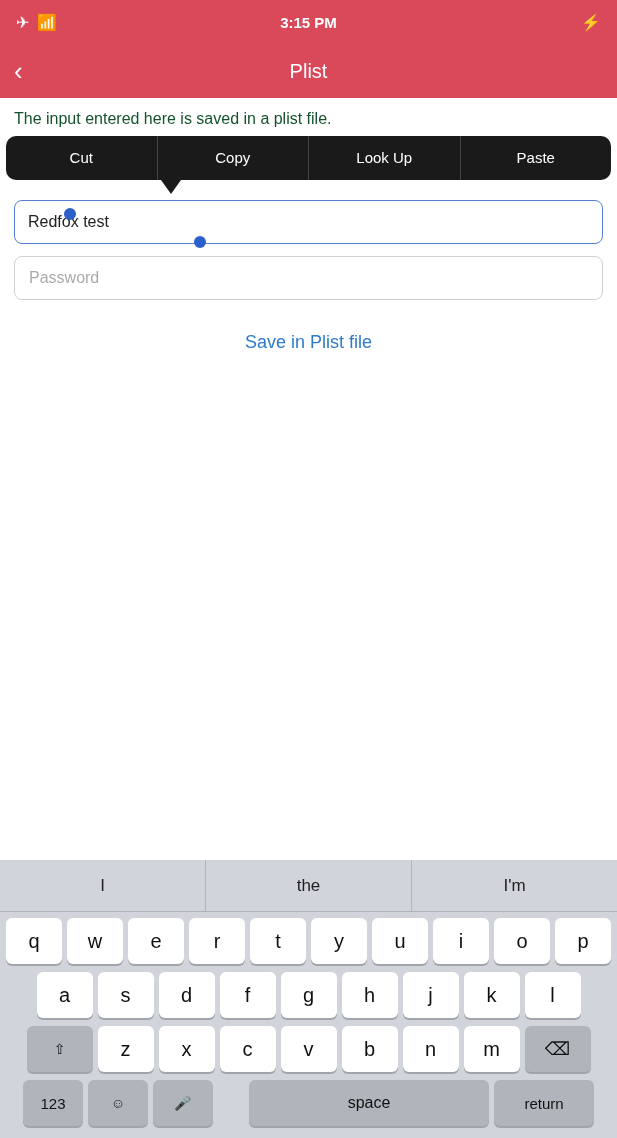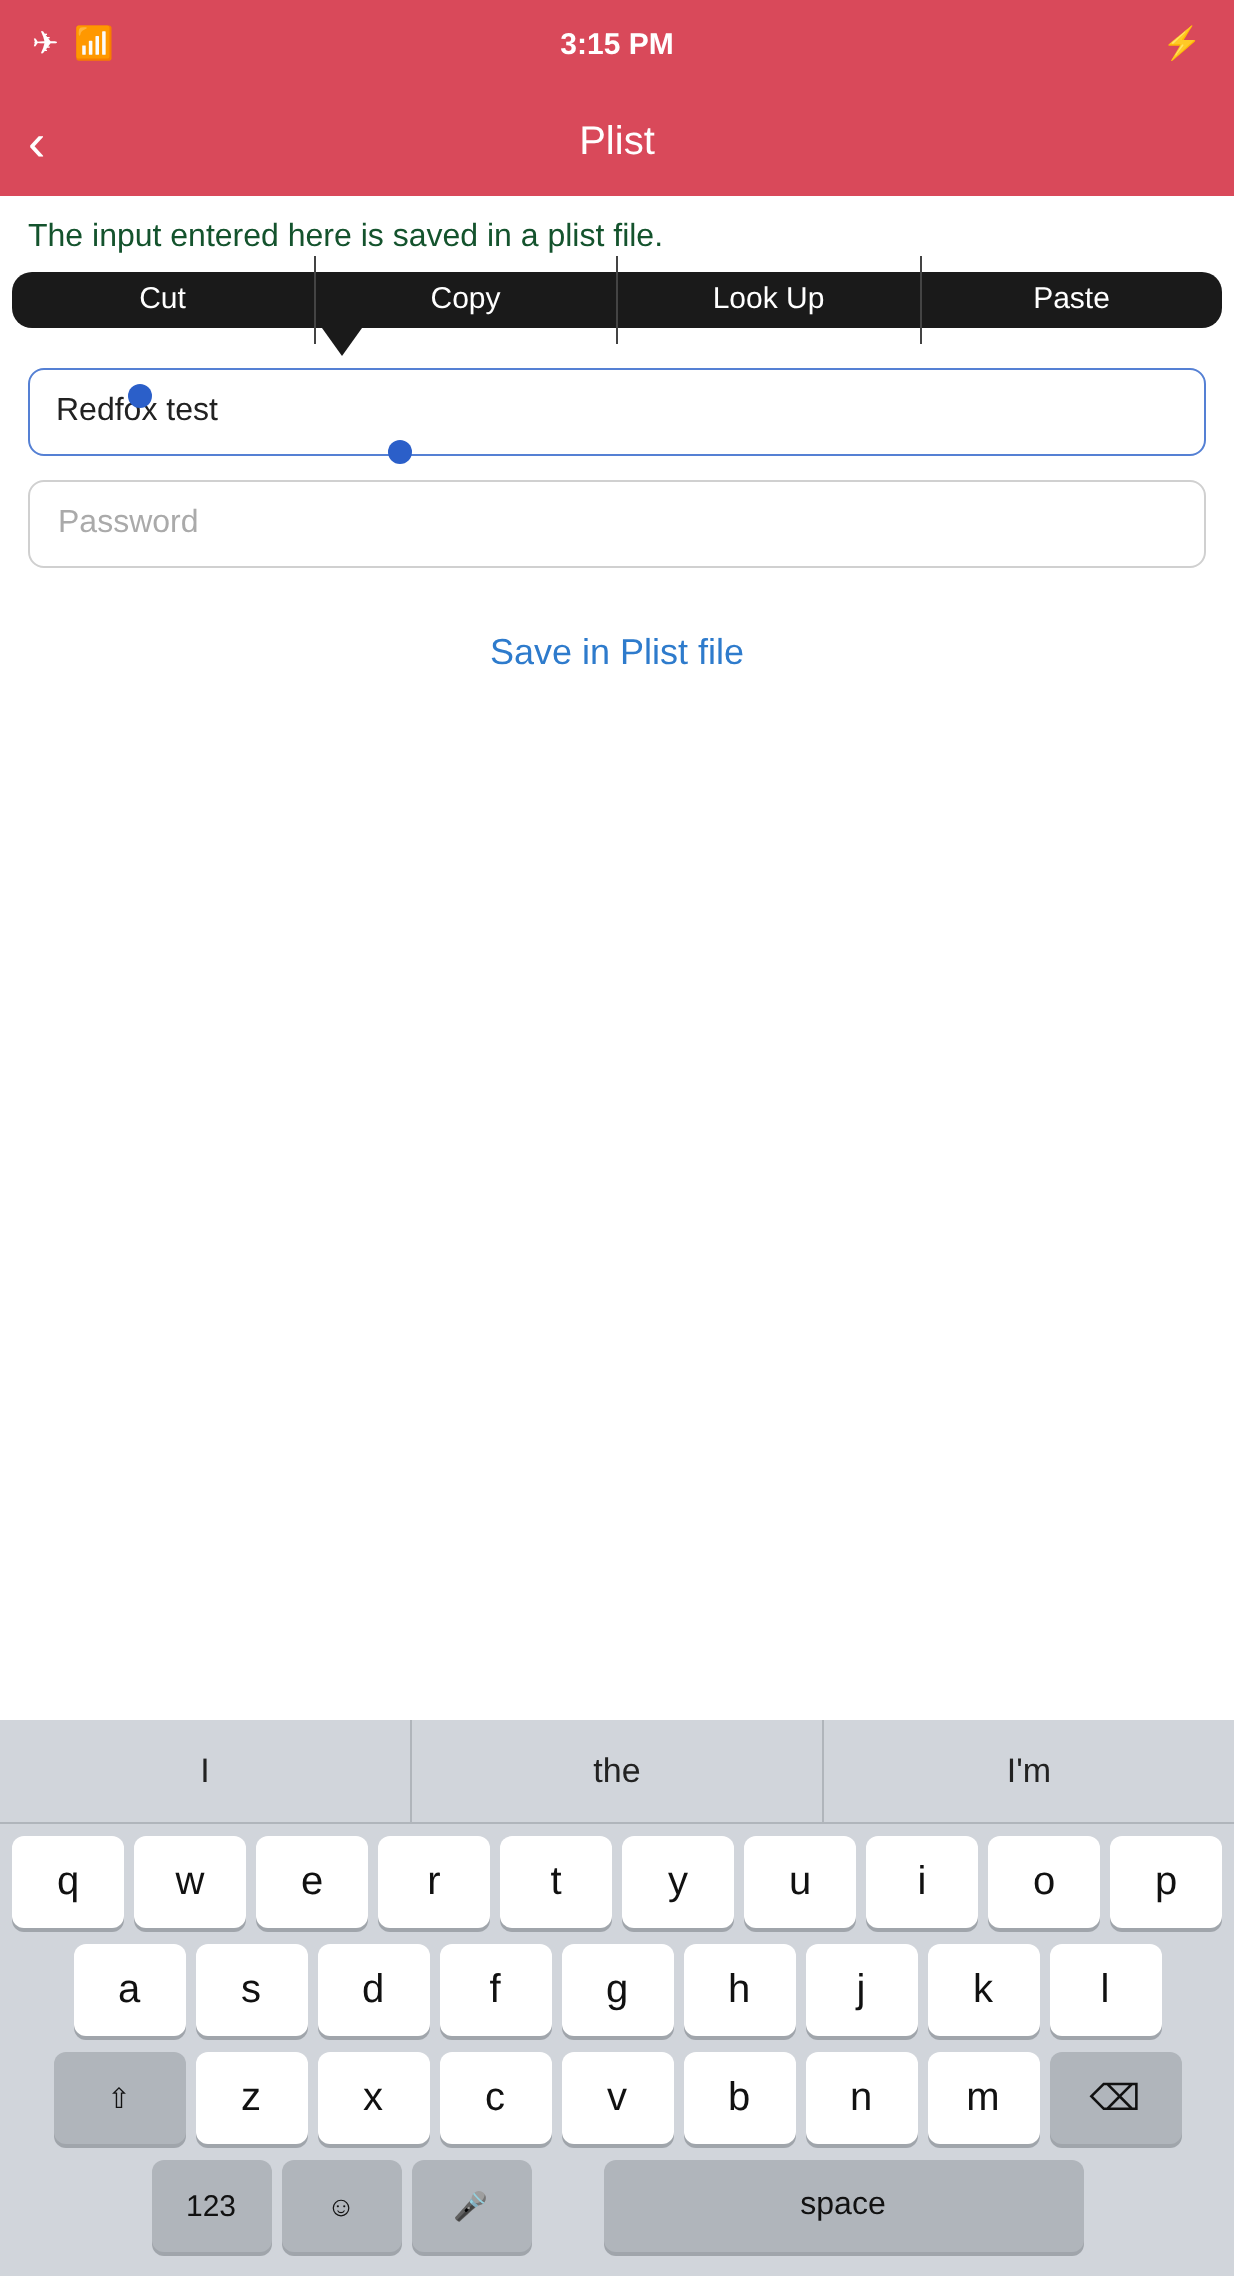--- a/index.html
+++ b/index.html
@@ -62,21 +62,21 @@
       color: #14532d;
       padding: 12px 14px 8px 14px;
     }
 
     
     .context-menu {
       background: #1a1a1a;
       border-radius: 10px;
       display: flex;
       align-items: center;
-      height: 28px;
+      height: 44px;
       margin: 0 6px;
       position: relative;
     }
     .context-menu-item {
       flex: 1;
       color: white;
       font-size: 15px;
       text-align: center;
       padding: 0 8px;
       cursor: pointer;
@@ -319,15 +319,16 @@
       <div class="key">n</div>
       <div class="key">m</div>
       <div class="key special del-key" style="font-size:18px;">⌫</div>
     </div>
 
     <div class="key-row">
       <div class="key special num-key" style="font-size:15px;">123</div>
       <div class="key special emoji-key">☺</div>
       <div class="key special mic-key">🎤</div>
       <div class="key special space-key">space</div>
+      <div class="key special return-key" style="font-size:15px;">return</div>
     </div>
   </div>
 </div>
 
 </body></html>

